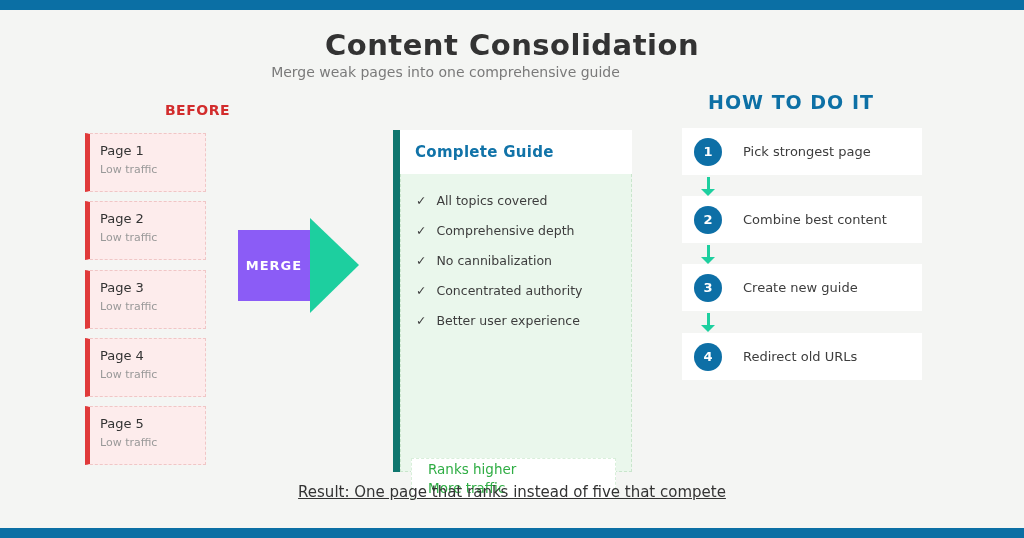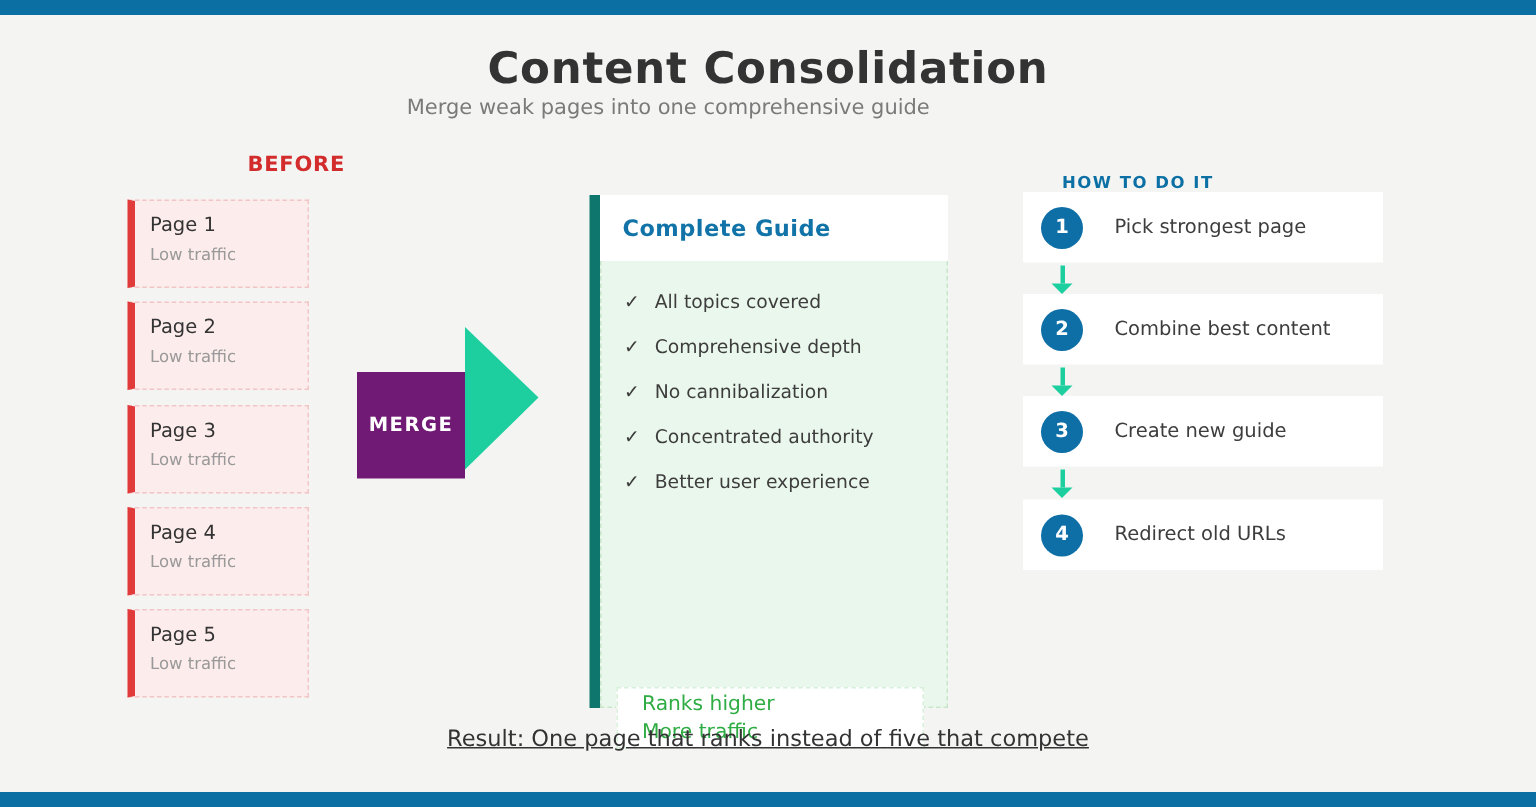--- a/index.html
+++ b/index.html
@@ -22,37 +22,37 @@
     letter-spacing: 0.5px;
   }
   .subtitle {
     position: absolute; top: 64px; left: 0; width: 891px;
     text-align: center; font-size: 14px; color: #7a7a7a;
   }
 
   .col-header { position: absolute; font-weight: bold; text-align: right; }
   .before-header { top: 102px; left: 85px; width: 145px; font-size: 14px; color: #d22c2c; letter-spacing: 0.5px; }
   .after-header  { top: 102px; left: 393px; width: 220px; font-size: 14px; color: #2fad44; letter-spacing: 0.5px; }
-  .howto-header  { top: 115px; left: 708px; font-size: 11px; color: #0d70a5; letter-spacing: 1px; }
+  .howto-header  { top: 91px; left: 708px; font-size: 19px; color: #0d70a5; letter-spacing: 1px; }
 
   
   .page-card {
     position: absolute; left: 85px; width: 121px; height: 59px;
     background: #fdecec;
     border: 1px dashed #f0c6c6; border-left: 5px solid #e03a3a;
     padding: 9px 0 0 10px;
   }
   .page-card .pc-title { font-size: 13px; color: #333333; margin-bottom: 5px; }
   .page-card .pc-sub   { font-size: 11px; color: #999999; }
 
   
   .merge-arrow { position: absolute; left: 238px; top: 218px; width: 121px; height: 95px; }
   .merge-rect {
-    position: absolute; left: 0; top: 30px; width: 72px; height: 71px;
-    background: #701a75; display: flex; align-items: center; justify-content: center;
+    position: absolute; left: 0; top: 12px; width: 72px; height: 71px;
+    background: #8b5cf6; display: flex; align-items: center; justify-content: center;
   }
   .merge-rect span { color: #ffffff; font-weight: bold; font-size: 13px; letter-spacing: 1px; }
   .merge-head {
     position: absolute; left: 72px; top: 0; width: 0; height: 0;
     border-top: 47px solid transparent; border-bottom: 48px solid transparent;
     border-left: 49px solid #1dcf9f;
   }
 
   
   .guide-card {

